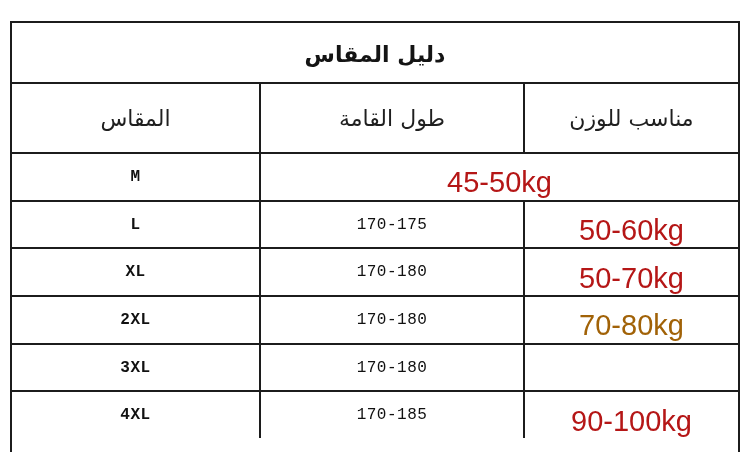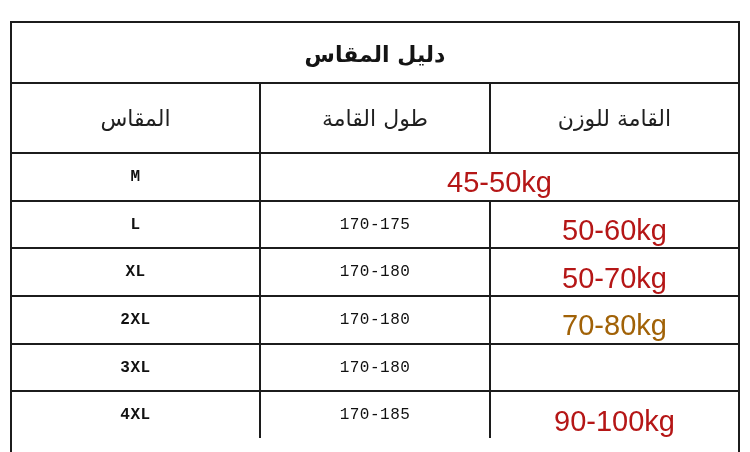--- a/index.html
+++ b/index.html
@@ -56,21 +56,21 @@
   }
 
   .cell {
     display: flex;
     align-items: center;
     justify-content: center;
     box-sizing: border-box;
     overflow: hidden;
   }
   .col-size   { width: 249px; border-right: 2px solid #1c1c1c; }
-  .col-height { width: 230px; border-right: 2px solid #1c1c1c; }
+  .col-height { width: 264px; border-right: 2px solid #1c1c1c; }
   .col-weight { flex: 1; }
 
   .header-label {
     font-family: "DejaVu Sans", sans-serif;
     font-size: 22px;
     font-weight: normal;
     color: #1f1f1f;
     direction: rtl;
   }
   .size-value {
@@ -106,21 +106,21 @@
     </div>
 
     <div class="row header-row">
       <div class="cell col-size">
         <span class="header-label">المقاس</span>
       </div>
       <div class="cell col-height">
         <span class="header-label">طول القامة</span>
       </div>
       <div class="cell col-weight">
-        <span class="header-label">القامة للوزن</span>
+        <span class="header-label">مناسب للوزن</span>
       </div>
     </div>
 
     <div>
         <div class="row data-row">
     <div class="cell col-size">
       <span class="size-value">M</span>
     </div>
     <div class="cell col-weight">
       <span class="weight-value" style="color: rgb(181, 22, 22);">45-50kg</span>

